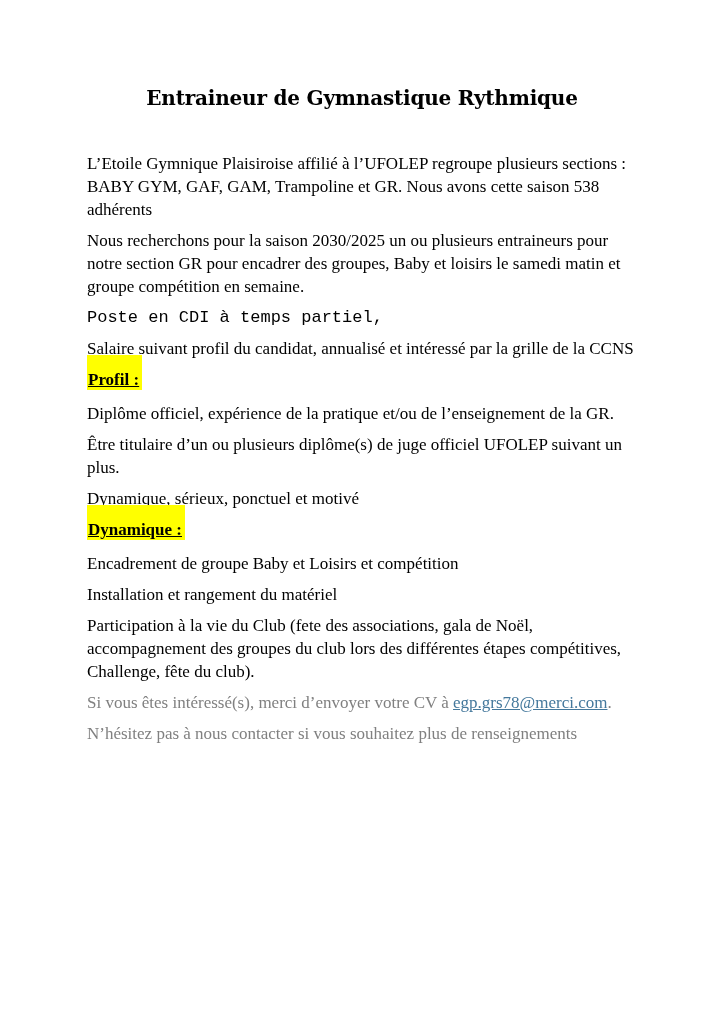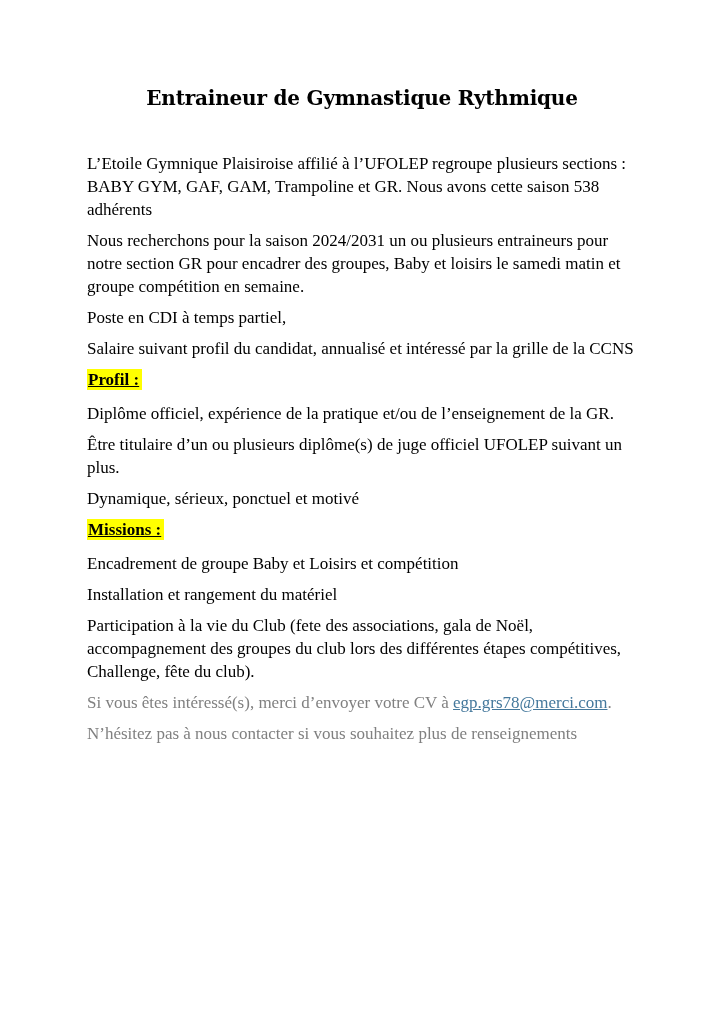--- a/index.html
+++ b/index.html
@@ -30,69 +30,69 @@
     font-size: 20px;
     line-height: 24px;
     text-align: center;
     letter-spacing: -0.2px;
     margin: 0 0 42px 0;
   }
   p.doc-par {
     margin: 0 0 8px 0;
   }
   
-  .sp-small  { margin-top: 22px; }
+  .sp-small  { margin-top: 22px; font-family: Liberation Mono, monospace; }
   .sp-medium { margin-top: 26px; }
   .sp-large  { margin-top: 32px; }
 
   h2.section-heading {
     font-size: 17px;
     line-height: 23px;
     font-weight: bold;
     margin: 0 0 11px 0;
   }
   .highlight {
     background: #ffff00;
     text-decoration: underline;
-    padding: 1px 3px 1px 1px;
+    padding: 15px 3px 1px 1px;
   }
   .muted {
     color: #808080;
   }
   a.email-link {
     color: #44789c;
     text-decoration: underline;
     cursor: pointer;
   }
 </style>
 </head>
 <body>
 
 <div class="doc-page">
 
   <h1 class="doc-title">Entraineur de Gymnastique Rythmique</h1>
 
   <p class="doc-par">L’Etoile Gymnique Plaisiroise affilié à l’UFOLEP regroupe plusieurs sections : BABY GYM, GAF, GAM, Trampoline et GR. Nous avons cette saison 538 adhérents</p>
 
-  <p class="doc-par">Nous recherchons pour la saison 2024/2031 un ou plusieurs entraineurs pour notre section GR pour encadrer des groupes, Baby et loisirs le samedi matin et groupe compétition en semaine.</p>
+  <p class="doc-par">Nous recherchons pour la saison 2030/2025 un ou plusieurs entraineurs pour notre section GR pour encadrer des groupes, Baby et loisirs le samedi matin et groupe compétition en semaine.</p>
 
   <p class="doc-par sp-small">Poste en CDI à temps partiel,</p>
 
 
   <p class="doc-par">Salaire suivant profil du candidat, annualisé et intéressé par la grille de la CCNS</p>
 
   <h2 class="section-heading sp-medium"><span class="highlight">Profil :</span></h2>
 
   <p class="doc-par">Diplôme officiel, expérience de la pratique et/ou de l’enseignement de la GR.</p>
 
   <p class="doc-par">Être titulaire d’un ou plusieurs diplôme(s) de juge officiel UFOLEP suivant un plus.</p>
 
   <p class="doc-par">Dynamique, sérieux, ponctuel et motivé</p>
 
-  <h2 class="section-heading sp-large"><span class="highlight">Missions :</span></h2>
+  <h2 class="section-heading sp-large"><span class="highlight">Dynamique :</span></h2>
 
   <p class="doc-par">Encadrement de groupe Baby et Loisirs et compétition</p>
 
   <p class="doc-par">Installation et rangement du matériel</p>
 
   <p class="doc-par">Participation à la vie du Club (fete des associations, gala de Noël, accompagnement des groupes du club lors des différentes étapes compétitives, Challenge, fête du club).</p>
 
   <p class="doc-par muted sp-medium"><span>Si vous êtes intéressé(s), merci d’envoyer votre CV à </span><a class="email-link">egp.grs78@merci.com</a><span>.</span></p>
 
   <p class="doc-par muted">N’hésitez pas à nous contacter si vous souhaitez plus de renseignements</p>

